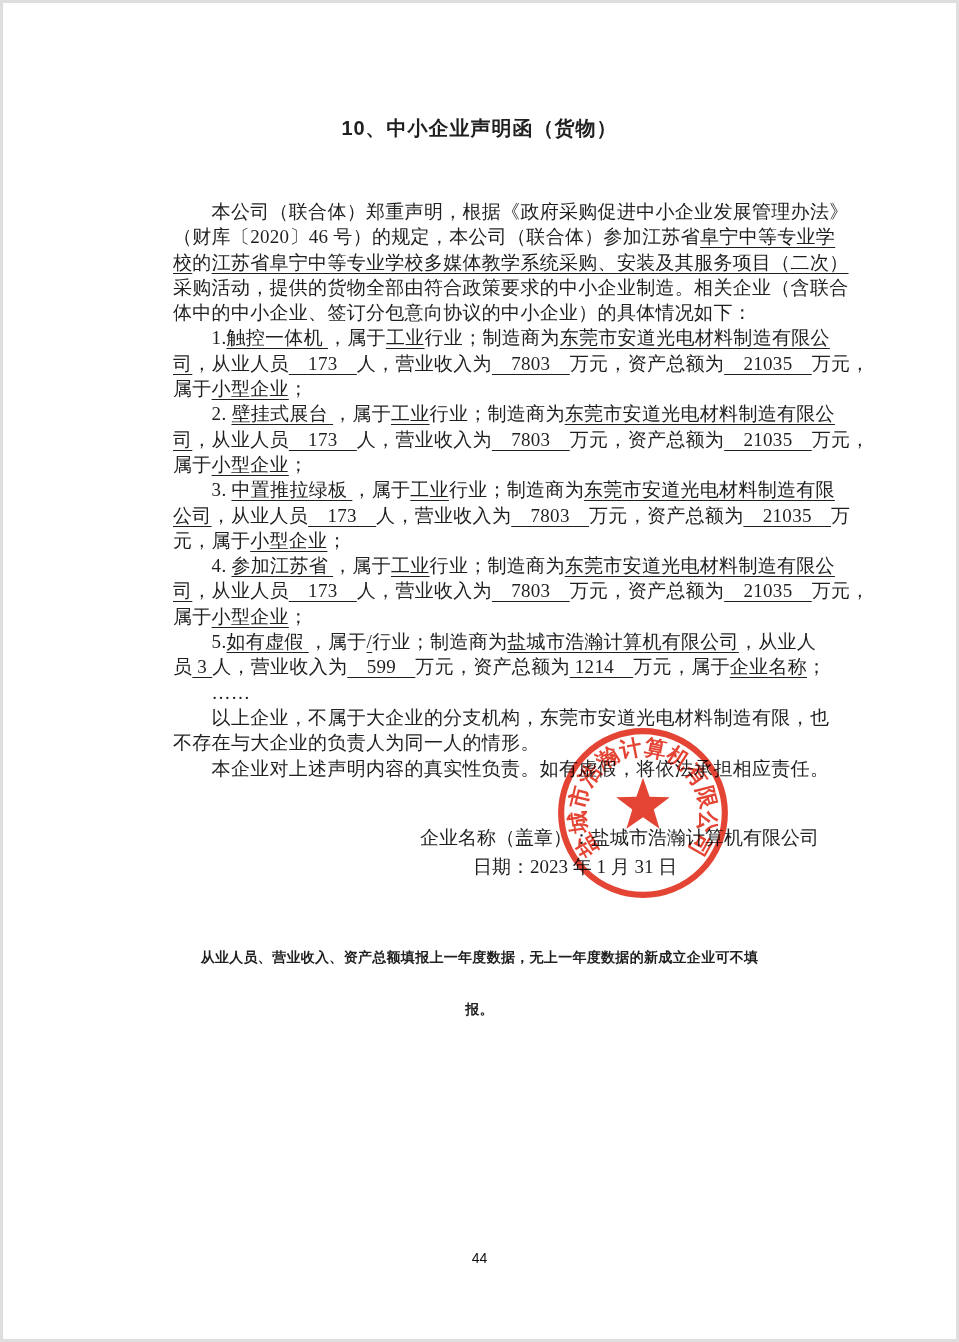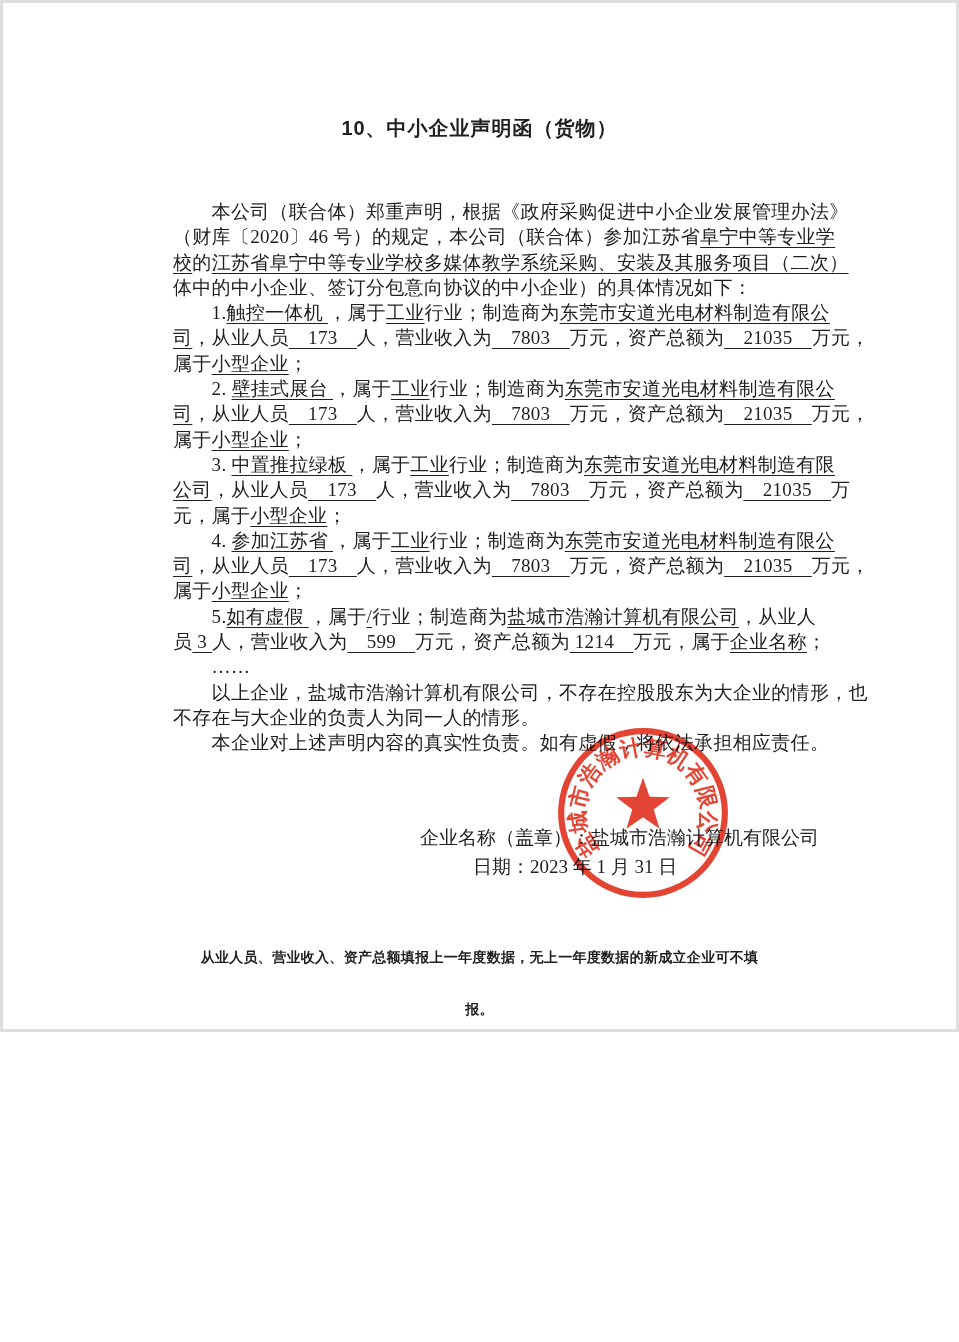--- a/index.html
+++ b/index.html
@@ -1,18 +1,18 @@
 <!DOCTYPE html>
 <html><head>
 <meta charset="utf-8">
 <style>
   html,body{margin:0;padding:0;background:#ffffff;}
   .page{
     position:relative;
-    width:959px;height:1032px;
+    width:959px;height:1342px;
     background:#ffffff;
     border:3px solid #dedede;
     box-sizing:border-box;
     overflow:hidden;
     font-family:"Liberation Serif","DejaVu Serif",serif;
     color:#1f1f1f;
     padding-left:30px;
   }
   .doc-title{
     position:absolute;top:112px;left:0;right:0;
@@ -58,37 +58,38 @@
 <body>
 
 <div class="page">
 
   <div class="doc-title">10、中小企业声明函（货物）</div>
 
   <div class="doc-body">
       <div class="line"><span>　　本公司（联合体）郑重声明，根据《政府采购促进中小企业发展管理办法》</span></div>
       <div class="line"><span>（财库〔2020〕46 号）的规定，本公司（联合体）参加江苏省</span><span class="u">阜宁中等专业学</span></div>
       <div class="line"><span class="u">校</span><span>的</span><span class="u">江苏省阜宁中等专业学校多媒体教学系统采购、安装及其服务项目（二次）</span></div>
+      <div class="line"><span>采购活动，提供的货物全部由符合政策要求的中小企业制造。相关企业（含联合</span></div>
       <div class="line"><span>体中的中小企业、签订分包意向协议的中小企业）的具体情况如下：</span></div>
       <div class="line"><span>　　1.</span><span class="u">触控一体机 </span><span>，属于</span><span class="u">工业</span><span>行业；制造商为</span><span class="u">东莞市安道光电材料制造有限公</span></div>
       <div class="line"><span class="u">司</span><span>，从业人员</span><span class="u">　173　</span><span>人，营业收入为</span><span class="u">　7803　</span><span>万元，资产总额为</span><span class="u">　21035　</span><span>万元，</span></div>
       <div class="line"><span>属于</span><span class="u">小型企业</span><span>；</span></div>
       <div class="line"><span>　　2. </span><span class="u">壁挂式展台 </span><span>，属于</span><span class="u">工业</span><span>行业；制造商为</span><span class="u">东莞市安道光电材料制造有限公</span></div>
       <div class="line"><span class="u">司</span><span>，从业人员</span><span class="u">　173　</span><span>人，营业收入为</span><span class="u">　7803　</span><span>万元，资产总额为</span><span class="u">　21035　</span><span>万元，</span></div>
       <div class="line"><span>属于</span><span class="u">小型企业</span><span>；</span></div>
       <div class="line"><span>　　3. </span><span class="u">中置推拉绿板 </span><span>，属于</span><span class="u">工业</span><span>行业；制造商为</span><span class="u">东莞市安道光电材料制造有限</span></div>
       <div class="line"><span class="u">公司</span><span>，从业人员</span><span class="u">　173　</span><span>人，营业收入为</span><span class="u">　7803　</span><span>万元，资产总额为</span><span class="u">　21035　</span><span>万</span></div>
       <div class="line"><span>元，属于</span><span class="u">小型企业</span><span>；</span></div>
       <div class="line"><span>　　4. </span><span class="u">参加江苏省 </span><span>，属于</span><span class="u">工业</span><span>行业；制造商为</span><span class="u">东莞市安道光电材料制造有限公</span></div>
       <div class="line"><span class="u">司</span><span>，从业人员</span><span class="u">　173　</span><span>人，营业收入为</span><span class="u">　7803　</span><span>万元，资产总额为</span><span class="u">　21035　</span><span>万元，</span></div>
       <div class="line"><span>属于</span><span class="u">小型企业</span><span>；</span></div>
       <div class="line"><span>　　5.</span><span class="u">如有虚假 </span><span>，属于</span><span class="u">/</span><span>行业；制造商为</span><span class="u">盐城市浩瀚计算机有限公司</span><span>，从业人</span></div>
       <div class="line"><span>员</span><span class="u"> 3 </span><span>人，营业收入为</span><span class="u">　599　</span><span>万元，资产总额为</span><span class="u"> 1214　</span><span>万元，属于</span><span class="u">企业名称</span><span>；</span></div>
       <div class="line"><span>　　……</span></div>
-      <div class="line"><span>　　以上企业，盐城市浩瀚计算机有限公司，不存在控股股东为大企业的情形，也</span></div>
+      <div class="line"><span>　　以上企业，不属于大企业的分支机构，东莞市安道光电材料制造有限，也</span></div>
       <div class="line"><span>不存在与大企业的负责人为同一人的情形。</span></div>
       <div class="line"><span>　　本企业对上述声明内容的真实性负责。如有虚假，将依法承担相应责任。</span></div>
     </div>
 
   <div class="sig-company">企业名称（盖章）：盐城市浩瀚计算机有限公司</div>
 
   <div class="sig-date">日期：2023 年 1 月 31 日</div>
 
   <svg class="seal" viewBox="0 0 200 200" xmlns="http://www.w3.org/2000/svg">
     <circle cx="100" cy="100" r="93" fill="none" stroke="#e23422" stroke-width="7"></circle>

